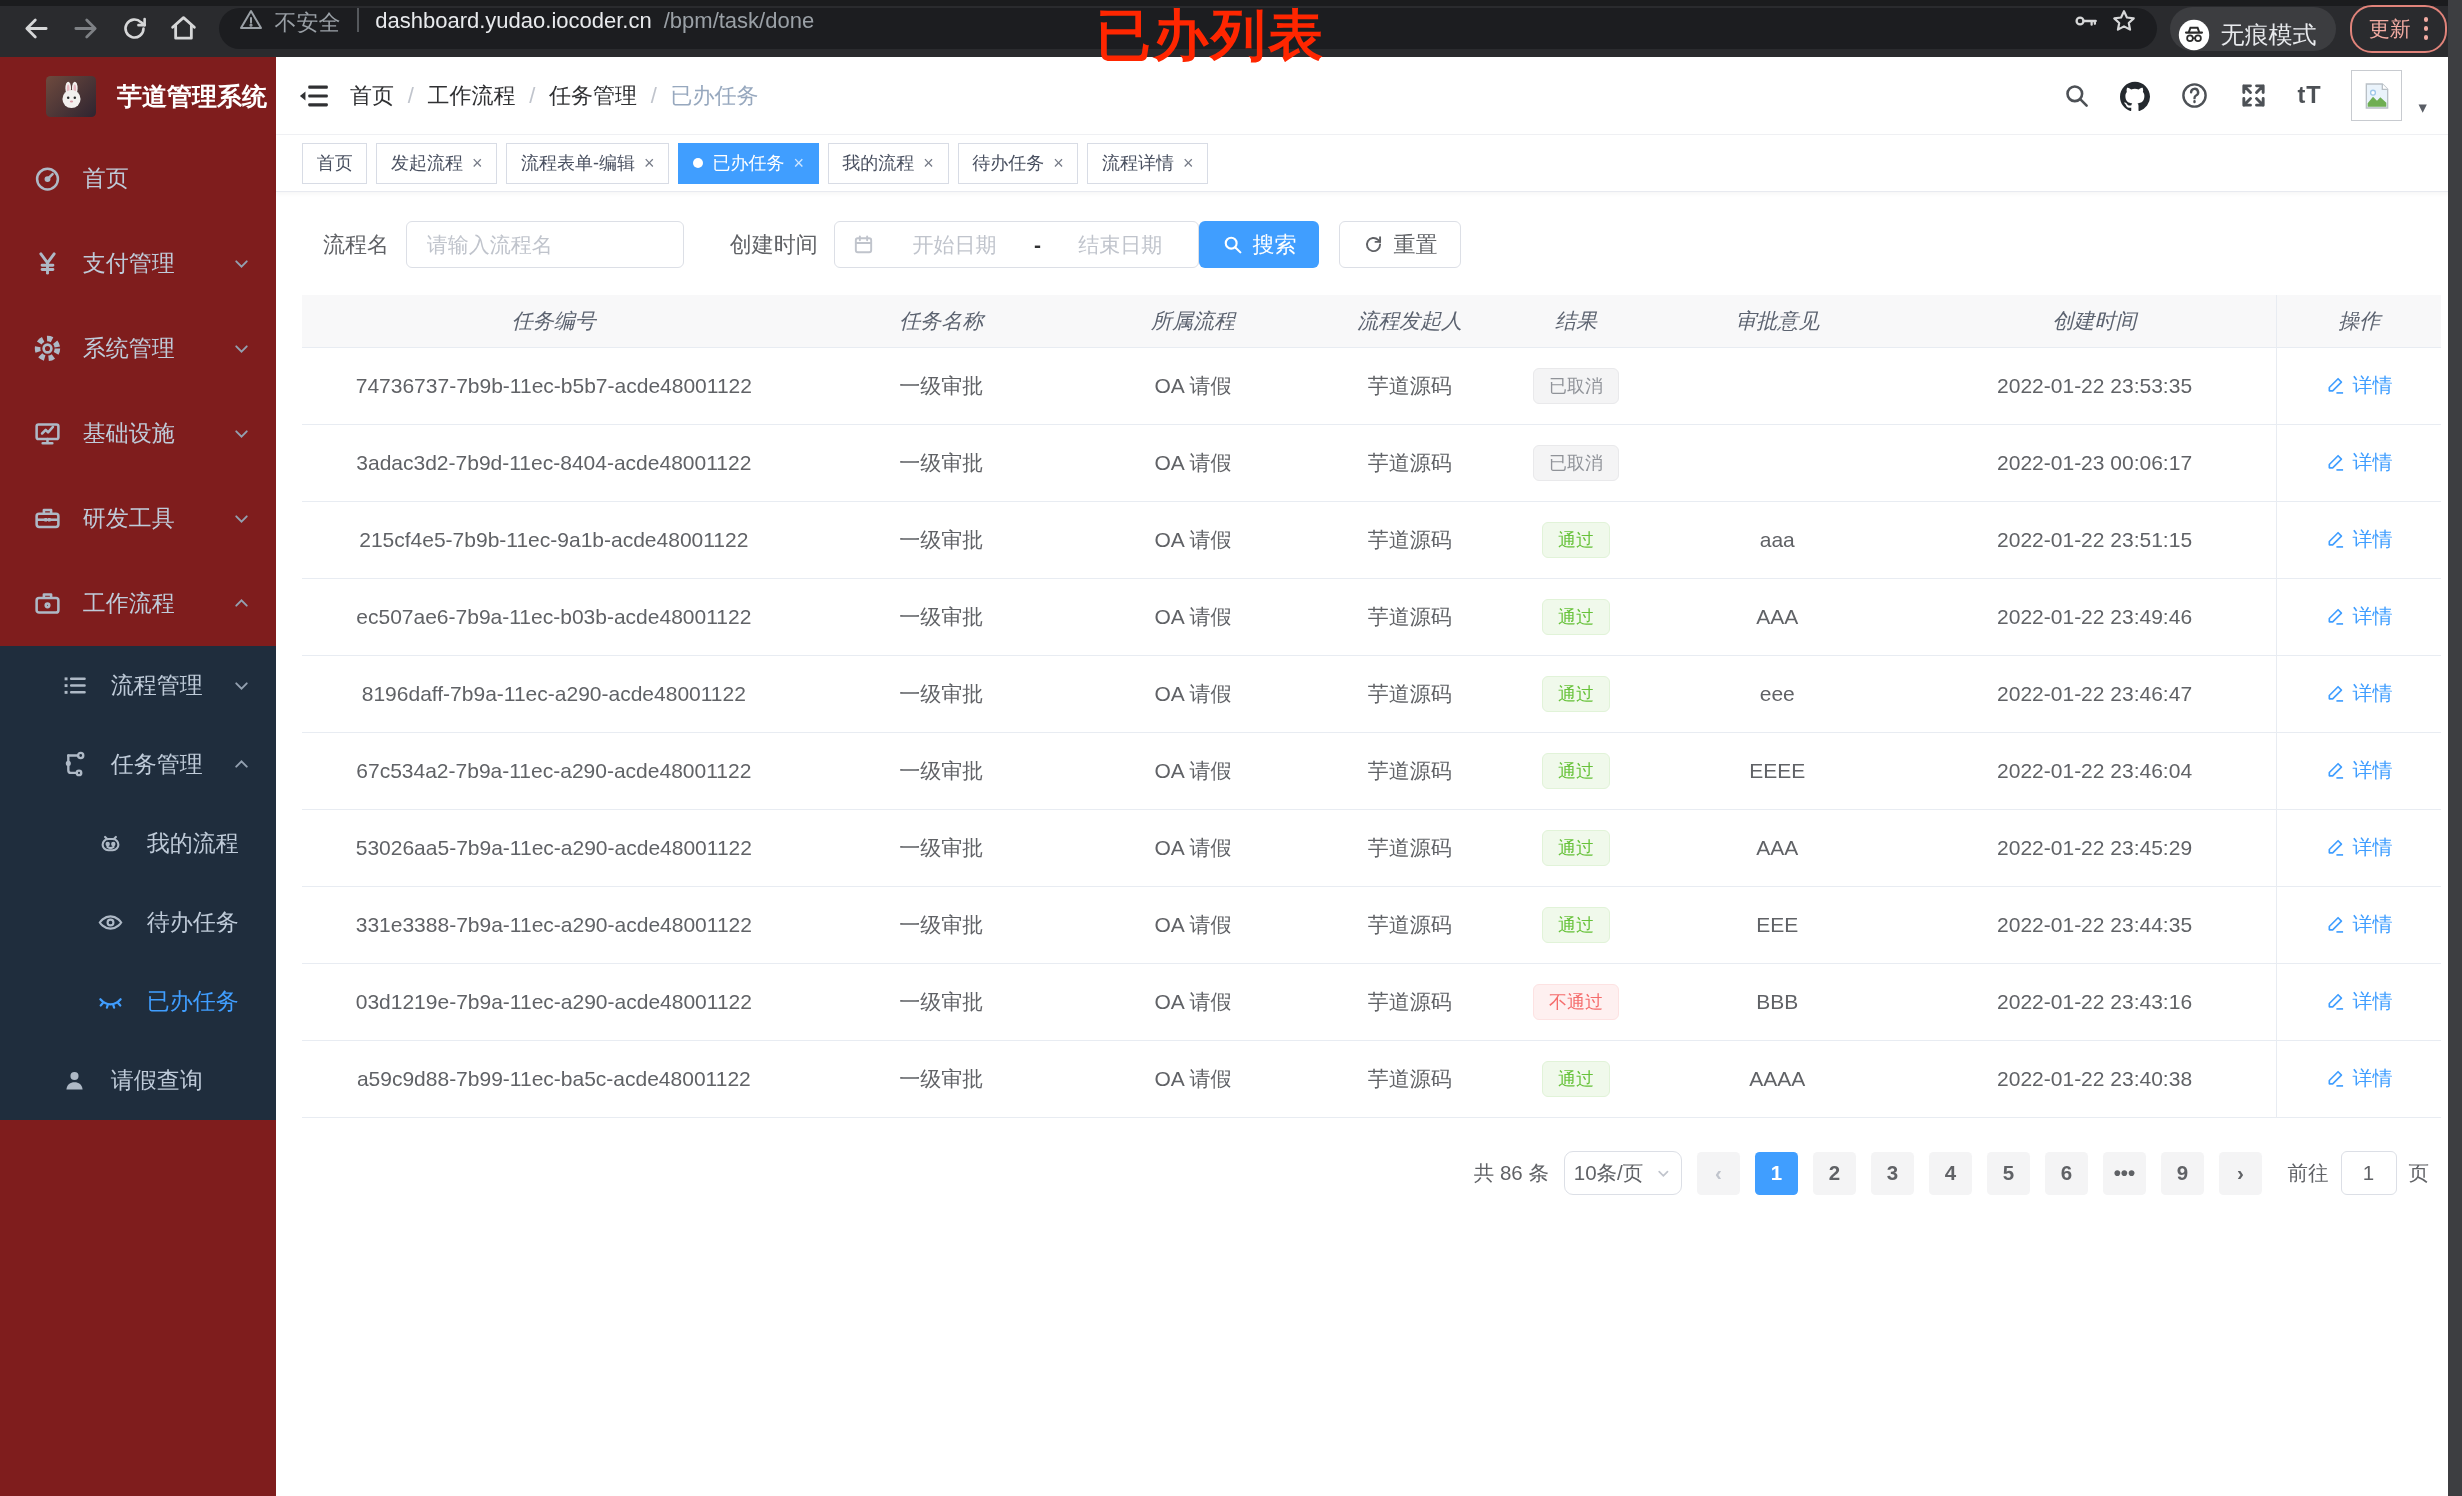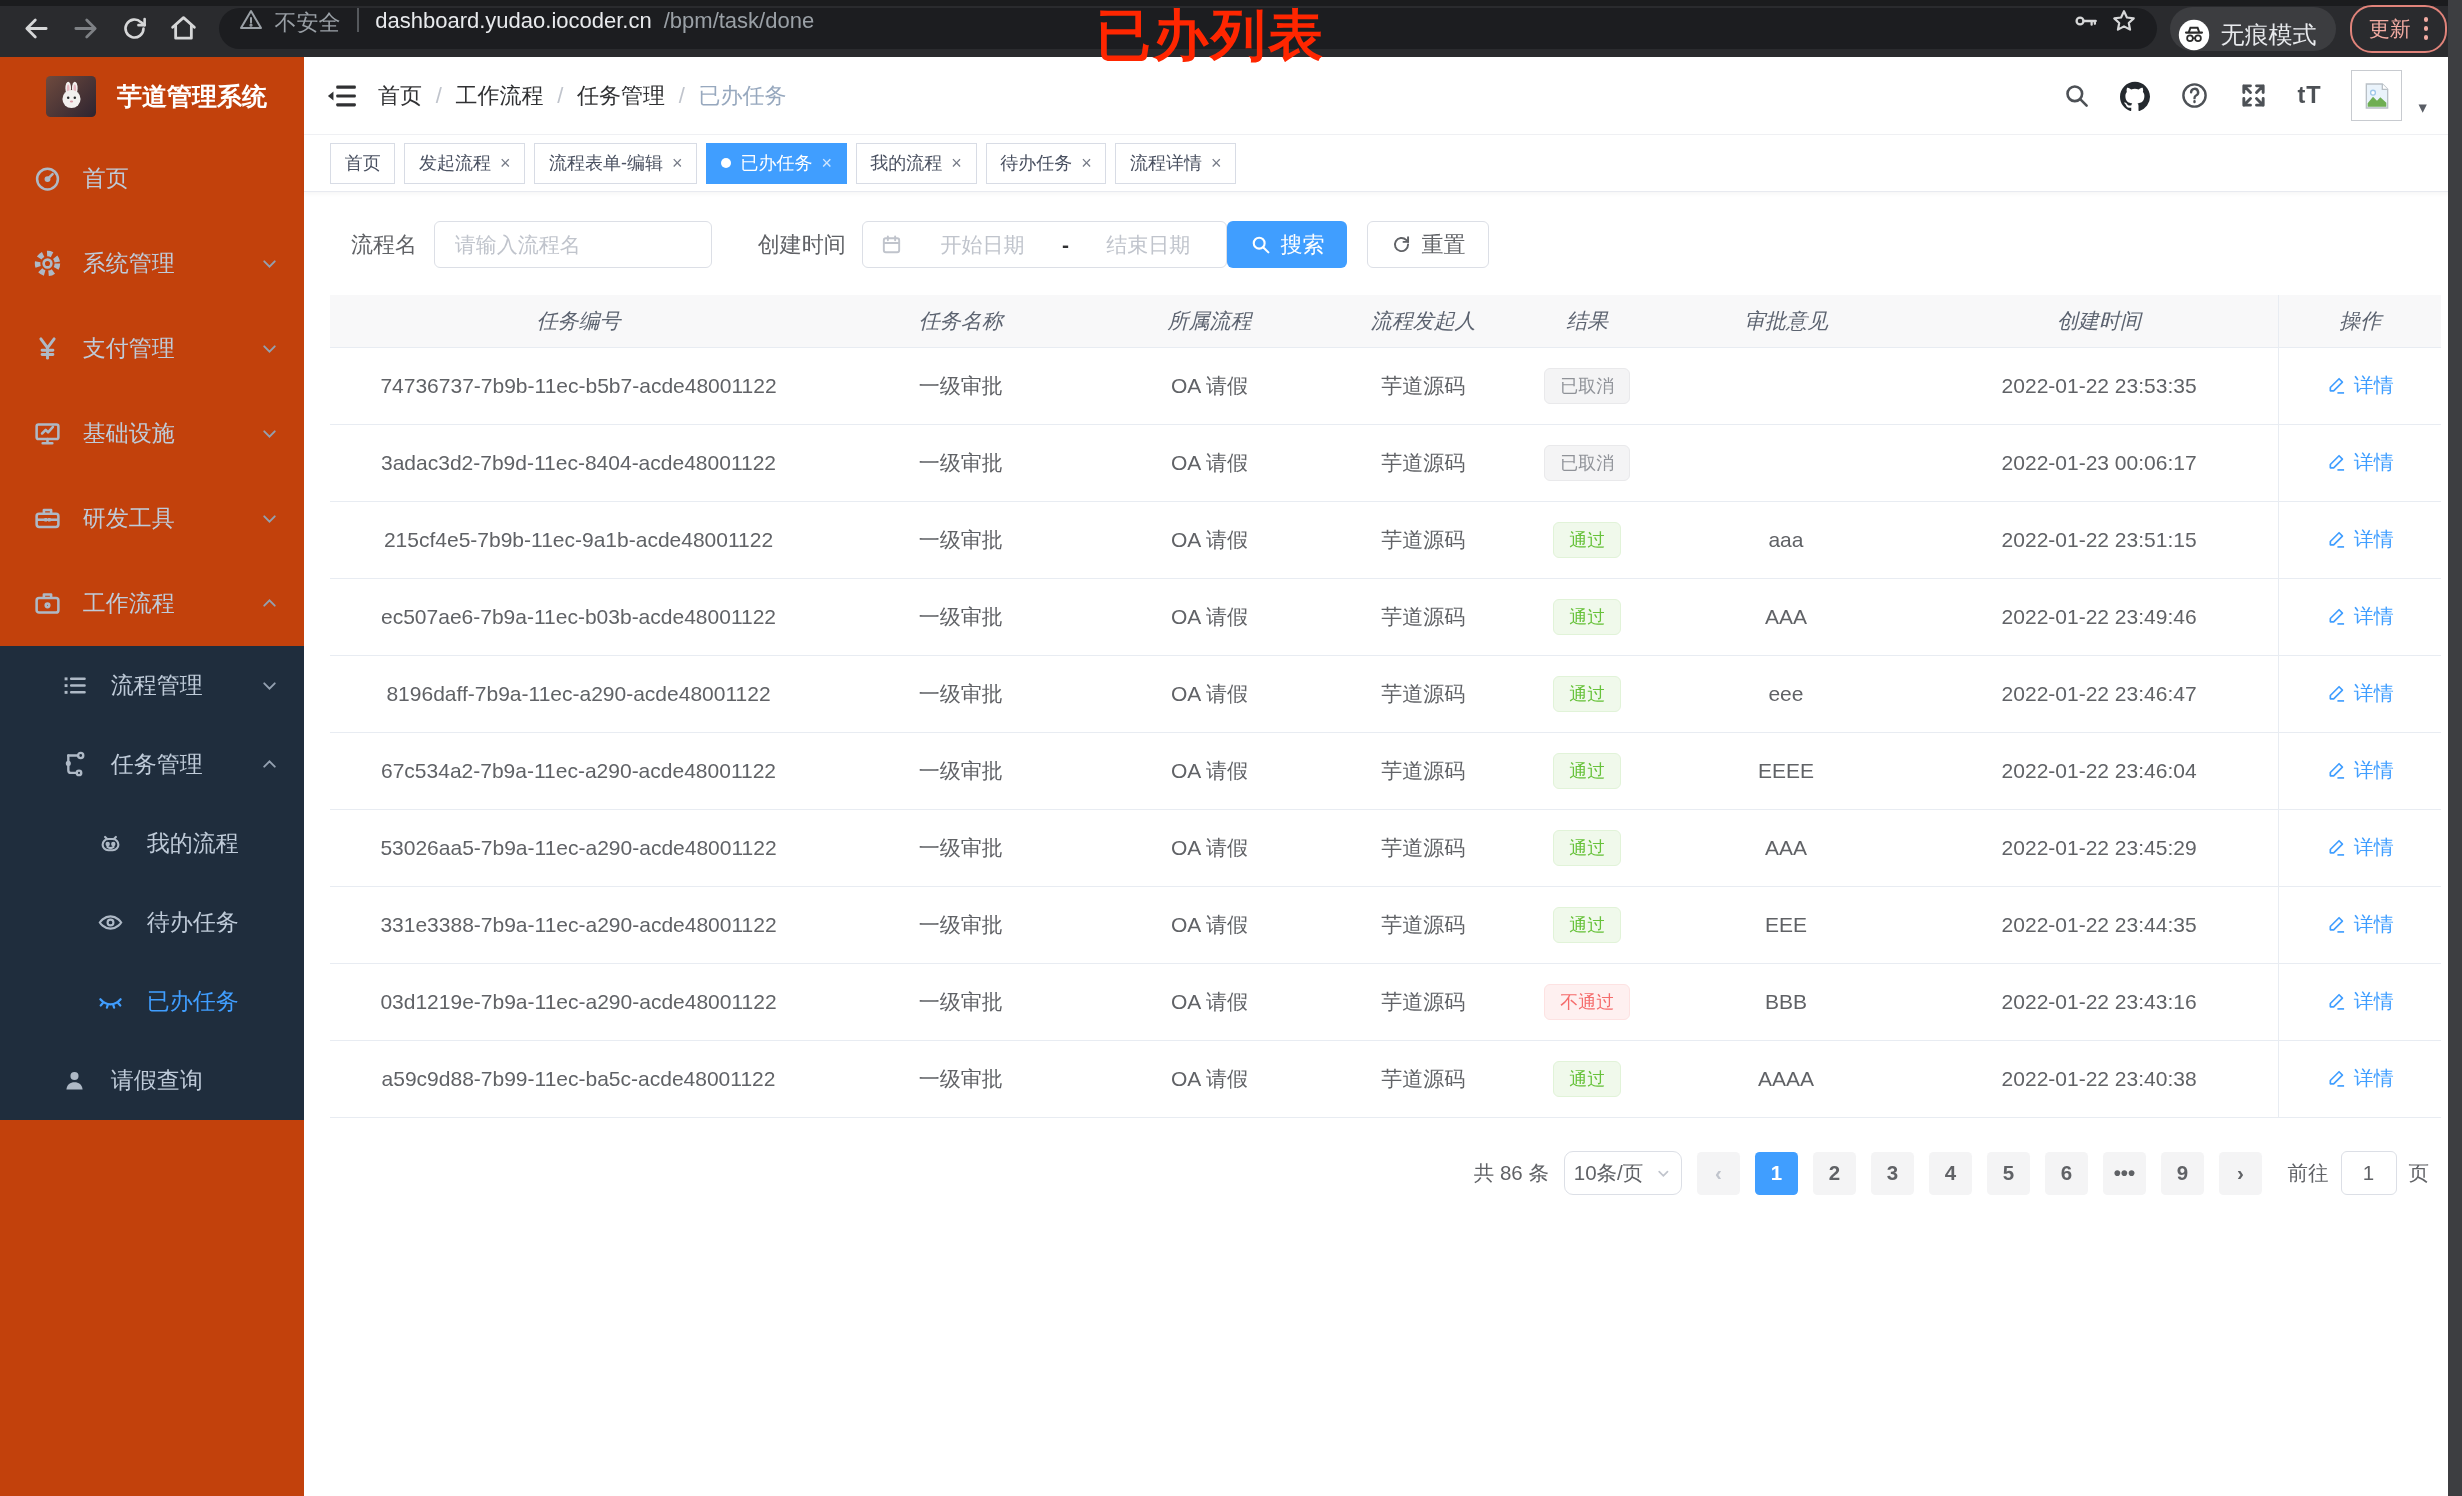--- a/index.html
+++ b/index.html
@@ -37,21 +37,21 @@
 
   .annotation{
     position:absolute;left:1096px;top:-1.5px;z-index:60;font-size:55px;font-weight:800;
     color:#ff2600;letter-spacing:2.3px;white-space:nowrap;
   }
 
   
   .app{display:flex;height:1439px;}
 
   
-  .sidebar{width:304px;flex-shrink:0;background:#c2410c;color:#bfcbd9;overflow:hidden;}
+  .sidebar{width:276px;flex-shrink:0;background:#7f1d1d;color:#bfcbd9;overflow:hidden;}
   .logo-row{height:79px;display:flex;align-items:center;padding-left:46px;}
   .logo-img{width:50px;height:41px;border-radius:4.6px;background:linear-gradient(135deg,#6e4a3e,#2e2430);
     display:flex;align-items:center;justify-content:center;flex-shrink:0;}
   .app-title{margin-left:21px;font-size:25px;font-weight:700;color:#fff;white-space:nowrap;}
   .menu-item{height:85px;display:flex;align-items:center;font-size:23px;cursor:pointer;white-space:nowrap;}
   .mi-icon{width:33px;margin-left:33px;margin-right:16.7px;color:#aeb9c6;flex-shrink:0;display:flex;align-items:center;}
   .chev{margin-left:auto;margin-right:24px;color:#93a0b0;display:flex;}
   .submenu{background:#1f2d3d;}
   .submenu .menu-item{height:79px;}
   .l2 .mi-icon{margin-left:61px;}
@@ -217,42 +217,42 @@
             <circle cx="12" cy="12.5" r="8.6"></circle>
             <path d="M12 12.5l4.2-4.2"></path>
             <circle cx="12" cy="12.5" r="1.4" fill="currentColor"></circle>
           </svg>
       </span>
       <span>首页</span>
     </div>
 
     <div class="menu-item">
       <span class="mi-icon">
-        <svg width="29" height="29" viewBox="0 0 24 24" fill="none" stroke="currentColor">
-            <circle cx="12" cy="12" r="8.2" stroke-width="4.6" stroke-dasharray="4.3 3.3"></circle>
-            <circle cx="12" cy="12" r="3.2" stroke-width="2.2"></circle>
-          </svg>
-      </span>
-      <span>系统管理</span>
-      <span class="chev">
-        <svg width="21" height="21" viewBox="0 0 24 24" fill="none" stroke="currentColor" stroke-width="2.2" stroke-linecap="round">
-            <path d="M6 9.5l6 6 6-6"></path>
-          </svg>
-      </span>
-    </div>
-
-    <div class="menu-item">
-      <span class="mi-icon">
         <svg width="29" height="29" viewBox="0 0 24 24" fill="none" stroke="currentColor" stroke-width="2.4" stroke-linecap="round">
             <path d="M6.5 4l5.5 7.5L17.5 4"></path>
             <path d="M12 11.5V20"></path>
             <path d="M7.5 13.5h9M7.5 17h9"></path>
           </svg>
       </span>
       <span>支付管理</span>
+      <span class="chev">
+        <svg width="21" height="21" viewBox="0 0 24 24" fill="none" stroke="currentColor" stroke-width="2.2" stroke-linecap="round">
+            <path d="M6 9.5l6 6 6-6"></path>
+          </svg>
+      </span>
+    </div>
+
+    <div class="menu-item">
+      <span class="mi-icon">
+        <svg width="29" height="29" viewBox="0 0 24 24" fill="none" stroke="currentColor">
+            <circle cx="12" cy="12" r="8.2" stroke-width="4.6" stroke-dasharray="4.3 3.3"></circle>
+            <circle cx="12" cy="12" r="3.2" stroke-width="2.2"></circle>
+          </svg>
+      </span>
+      <span>系统管理</span>
       <span class="chev">
         <svg width="21" height="21" viewBox="0 0 24 24" fill="none" stroke="currentColor" stroke-width="2.2" stroke-linecap="round">
             <path d="M6 9.5l6 6 6-6"></path>
           </svg>
       </span>
     </div>
 
     <div class="menu-item">
       <span class="mi-icon">
         <svg width="29" height="29" viewBox="0 0 24 24" fill="none" stroke="currentColor" stroke-width="2.1" stroke-linecap="round" stroke-linejoin="round">

